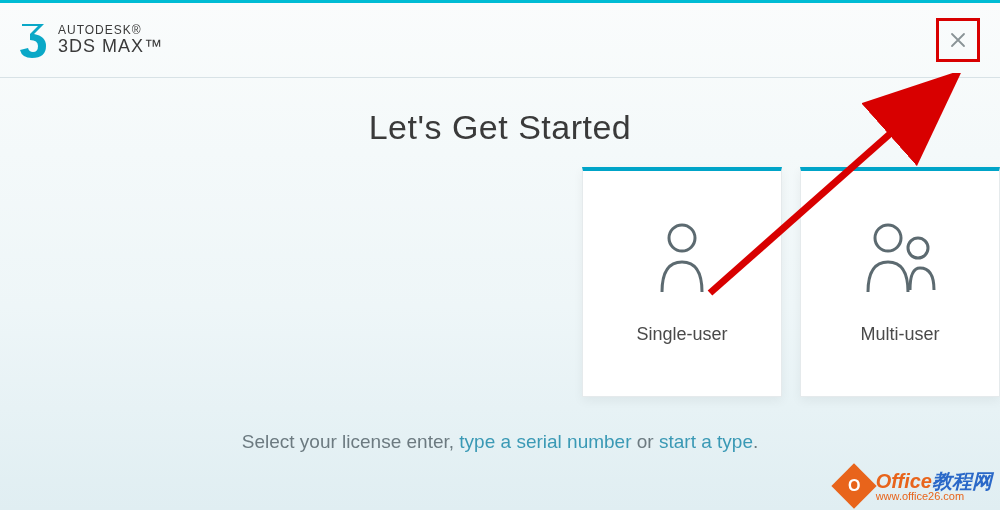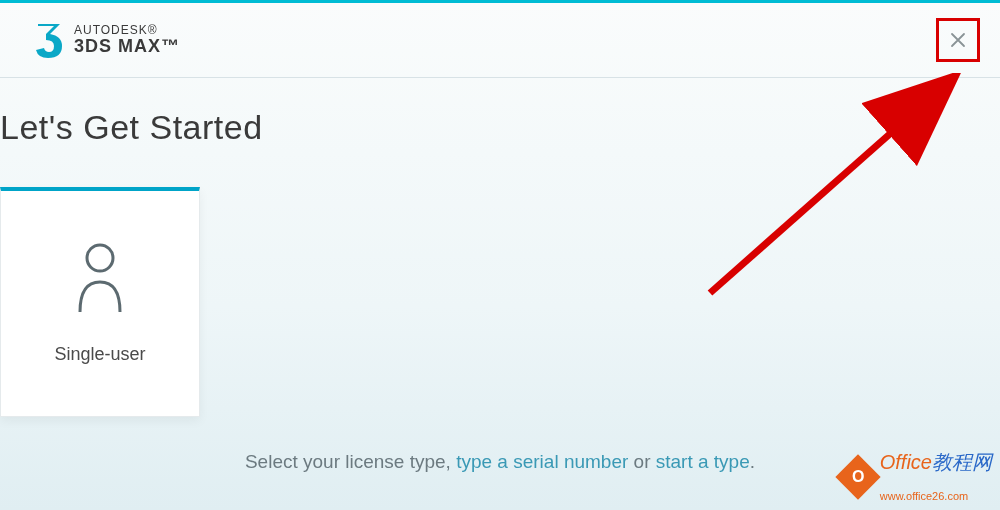--- a/index.html
+++ b/index.html
@@ -9,21 +9,21 @@
       font-family: "Segoe UI", Arial, sans-serif;
       background: linear-gradient(180deg, #fafcfc 0%, #eef6f8 60%, #e0eef2 100%);
       position: relative;
       overflow: hidden;
       border-top: 3px solid #00bcd4;
     }
     .header {
       display: flex;
       align-items: center;
       justify-content: space-between;
-      padding: 15px 20px 15px 36px;
+      padding: 15px 20px 15px 20px;
       border-bottom: 1px solid #d8e2e6;
     }
     .logo-block {
       display: flex;
       align-items: center;
       gap: 10px;
     }
     .logo-3 {
       width: 28px;
       height: 36px;
@@ -35,47 +35,48 @@
       color: #3a3a3a;
     }
     .brand-top {
       font-size: 12px;
       letter-spacing: 1px;
       font-weight: 500;
     }
     .brand-bottom {
       font-size: 18px;
       letter-spacing: 1px;
-      font-weight: 700;
+      font-weight: 400;
     }
     .close-wrap {
       border: 3px solid #d80000;
       width: 44px;
       height: 44px;
       display: flex;
       align-items: center;
       justify-content: center;
     }
     .close-icon {
       width: 16px;
       height: 16px;
       color: #8a9396;
     }
     .title {
+      text-align: center;
       font-size: 34px;
       font-weight: 300;
       color: #3a3a3a;
       margin-top: 30px;
       letter-spacing: 0.5px;
     }
     .cards {
       display: flex;
-      justify-content: space-between;
+      justify-content: flex-end;
       gap: 18px;
-      margin-top: 40px;
+      margin-top: 20px;
     }
     .card {
       width: 200px;
       height: 230px;
       background: #ffffff;
       border: 1px solid #e5eaec;
       border-top: 4px solid #00a4c8;
       box-shadow: 0 4px 10px rgba(0,0,0,0.05);
       display: flex;
       flex-direction: column;
@@ -119,24 +120,24 @@
       display: flex;
       align-items: center;
       justify-content: center;
     }
     .wm-icon span {
       transform: rotate(-45deg);
       color: #fff;
       font-weight: 700;
     }
     .wm-text { line-height: 1; }
-    .wm-line1 { font-weight: 400; }
+    .wm-line1 { font-weight: 700; }
     .wm-line1 .o-orange { color: #e8641b; font-size: 20px; font-style: italic; }
     .wm-line1 .o-blue { color: #2a68c8; font-size: 20px; font-style: italic; }
-    .wm-line2 { color: #e8641b; font-size: 11px; margin-top: 19px; }
+    .wm-line2 { color: #e8641b; font-size: 11px; }
     .arrow {
       position: absolute;
       top: 70px;
       left: 700px;
       width: 280px;
       height: 230px;
       pointer-events: none;
     }
   </style>
 </head>
@@ -162,24 +163,33 @@
 <h1 class="title">Let's Get Started</h1>
 
 <div class="cards">
   <div class="card">
     <svg width="52" height="72" viewBox="0 0 52 72">
       <circle cx="26" cy="16" r="13" fill="none" stroke="currentColor" stroke-width="3"></circle>
       <path d="M6 70 Q6 40 26 40 Q46 40 46 70" fill="none" stroke="currentColor" stroke-width="3"></path>
     </svg>
     <div class="card-label">Single-user</div>
   </div>
+  <div class="card">
+    <svg width="80" height="72" viewBox="0 0 80 72">
+      <circle cx="28" cy="16" r="13" fill="none" stroke="currentColor" stroke-width="3"></circle>
+      <path d="M8 70 Q8 40 28 40 Q48 40 48 70" fill="none" stroke="currentColor" stroke-width="3"></path>
+      <circle cx="58" cy="26" r="10" fill="none" stroke="currentColor" stroke-width="3"></circle>
+      <path d="M50 68 Q50 46 60 46 Q74 46 74 68" fill="none" stroke="currentColor" stroke-width="3"></path>
+    </svg>
+    <div class="card-label">Multi-user</div>
+  </div>
 </div>
 
 <div class="footer-text">
-  <span>Select your license type, </span><span class="link">type a serial number</span><span> or </span><span class="link">start a type</span><span>.</span>
+  <span>Select your license enter, </span><span class="link">type a serial number</span><span> or </span><span class="link">start a type</span><span>.</span>
 </div>
 
 <svg class="arrow" viewBox="0 0 280 230">
   <defs>
     <marker id="ah" markerWidth="14" markerHeight="12" refX="12" refY="6" orient="auto">
       <path d="M0 0 L14 6 L0 12 Z" fill="#d80000"></path>
     </marker>
   </defs>
   <path d="M10 220 L252 6" stroke="#d80000" stroke-width="7" marker-end="url(#ah)"></path>
 </svg>

